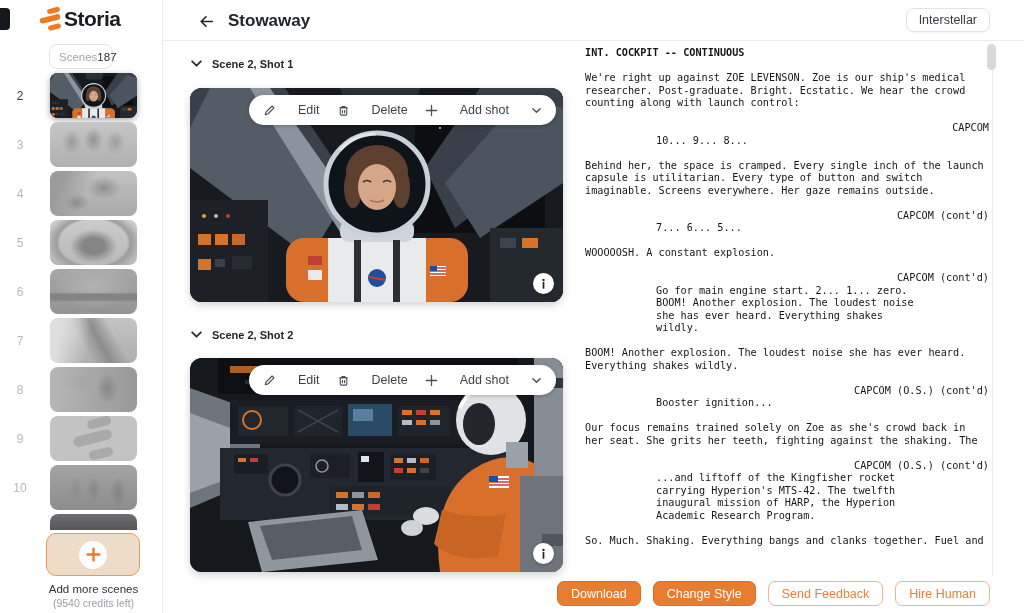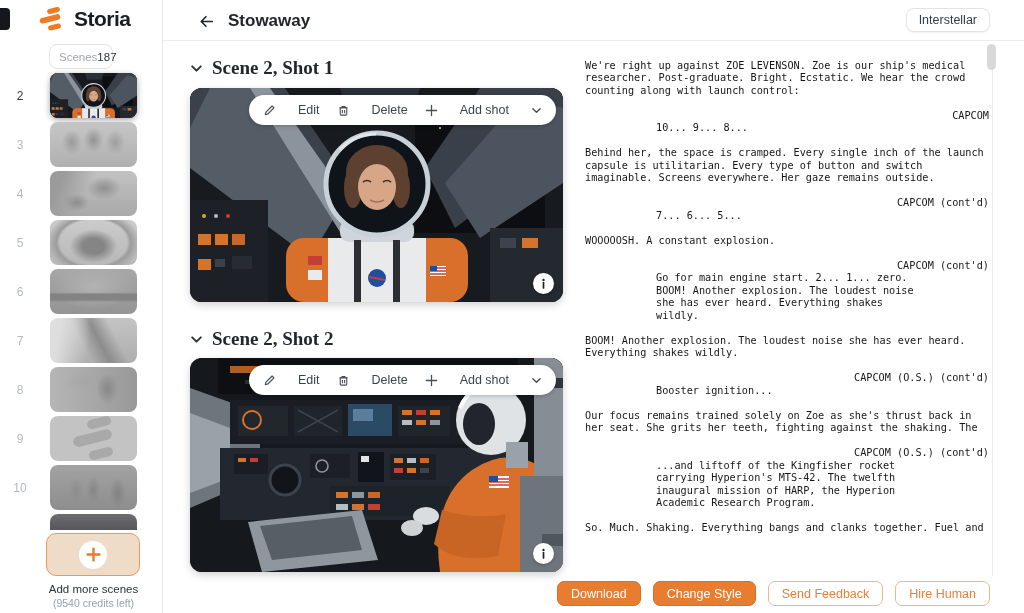--- a/index.html
+++ b/index.html
@@ -3,21 +3,21 @@
 <meta charset="utf-8">
 <style>
   * { margin:0; padding:0; box-sizing:border-box; }
   html,body { background:#fff; }
   body { font-family:"Liberation Sans", sans-serif; }
   .app { position:relative; width:1024px; height:613px; background:#fff; overflow:hidden; }
 
   
   .sidebar { position:absolute; left:0; top:0; width:163px; height:613px; border-right:1px solid #e8e8ea; background:#fff; }
   .black-sliver { position:absolute; left:0; top:8px; width:10px; height:22px; background:#15171b; border-radius:0 4px 4px 0; }
-  .logo-row { position:absolute; left:38px; top:7px; display:flex; align-items:center; gap:11px; }
+  .logo-row { position:absolute; left:38px; top:7px; display:flex; align-items:center; gap:1px; }
   .logo-text { font-size:21px; font-weight:bold; color:#1a1d21; letter-spacing:-0.5px; }
   .scenes-box { position:absolute; left:49px; top:44px; width:64px; height:25px; border:1px solid #e4e4e7; border-radius:8px; display:flex; align-items:center; justify-content:space-between; padding:0 9px; font-size:11.5px; }
   .scenes-box .lbl { color:#a0a6ad; }
   .scenes-box .cnt { color:#2c3137; }
   .scene-row { position:absolute; left:0; width:163px; height:45px; }
   .scene-num { position:absolute; left:0; top:0; width:40px; height:45px; display:flex; align-items:center; justify-content:center; font-size:12px; color:#b5b9bf; }
   .scene-row.active .scene-num { color:#33383f; }
   .thumb { position:absolute; left:50px; top:0; width:87px; height:45px; border-radius:8px; overflow:hidden; cursor:pointer; }
   .scene-row.active .thumb { box-shadow:0 2px 6px rgba(0,0,0,.35); }
   .thumb svg { display:block; width:100%; height:100%; }
@@ -36,21 +36,21 @@
   .credits-note { position:absolute; left:12px; top:597px; width:163px; text-align:center; font-size:10.5px; color:#9aa1a9; }
 
   
   .back-btn { position:absolute; left:196px; top:11px; width:20px; height:20px; display:flex; align-items:center; justify-content:center; cursor:pointer; }
   .doc-title { position:absolute; left:228px; top:11px; font-size:17px; font-weight:600; color:#21262c; }
   .style-btn { position:absolute; right:34px; top:8px; height:24px; padding:0 12px; background:#fff; border:1px solid #e3e3e6; border-radius:8px; font-size:12.5px; color:#333a44; display:flex; align-items:center; box-shadow:0 1px 2px rgba(0,0,0,.05); cursor:pointer; }
   .header-divider { position:absolute; left:163px; right:0; top:40px; height:1px; background:#ececee; }
 
   
   .section-head { position:absolute; left:190px; display:flex; align-items:center; gap:9px; cursor:pointer; }
-  .section-head .label { font-size:19px; font-weight:600; color:#23272d;font-family:Liberation Serif, serif; }
+  .section-head .label { font-size:11px; font-weight:600; color:#23272d; }
   .shot-card { position:absolute; left:190px; width:373px; height:214px; border-radius:12px; overflow:hidden; box-shadow:0 3px 8px rgba(0,0,0,.18); background:#15181d; }
   .shot-card svg.art { display:block; width:100%; height:100%; }
   .pill { position:absolute; top:7px; right:7px; height:30px; border-radius:15px; background:#fff; box-shadow:0 1px 4px rgba(0,0,0,.22); display:flex; align-items:center; padding:0 14px; gap:17px; }
   .pill .pbtn { display:flex; align-items:center; gap:22px; font-size:12.5px; color:#3d434b; background:none; border:none; font-family:inherit; cursor:pointer; white-space:nowrap; }
   .info-btn { position:absolute; right:9px; bottom:8px; width:21px; height:21px; border-radius:50%; background:#fff; display:flex; align-items:center; justify-content:center; cursor:pointer; box-shadow:0 1px 3px rgba(0,0,0,.25); }
 
   
   .script { position:absolute; left:585px; top:47px; width:404px; height:528px; overflow:hidden; font-family:"DejaVu Sans Mono", monospace; font-size:10.2px; color:#161616; }
   .sline { height:12.5px; line-height:12.5px; white-space:pre; }
   .sline.head { font-weight:bold; }
@@ -363,20 +363,21 @@
     <div class="info-btn">
       <svg width="9" height="11" viewBox="0 0 10 12">
           <circle cx="5" cy="2" r="1.3" fill="#1f2329"></circle>
           <path d="M5 5v6" stroke="#1f2329" stroke-width="1.9" stroke-linecap="round"></path>
         </svg>
     </div>
   </div>
 
   <div class="script">
 
+      <div class="sline head">INT. COCKPIT -- CONTINUOUS</div>
 
       <div class="sline blank"></div>
 
       <div class="sline action">We're right up against ZOE LEVENSON. Zoe is our ship's medical</div>
 
       <div class="sline action">researcher. Post-graduate. Bright. Ecstatic. We hear the crowd</div>
 
       <div class="sline action">counting along with launch control:</div>
 
       <div class="sline blank"></div>
@@ -422,21 +423,21 @@
       <div class="sline action">Everything shakes wildly.</div>
 
       <div class="sline blank"></div>
 
       <div class="sline char">CAPCOM (O.S.) (cont'd)</div>
 
       <div class="sline dlg">Booster ignition...</div>
 
       <div class="sline blank"></div>
 
-      <div class="sline action">Our focus remains trained solely on Zoe as she's thrust back in</div>
+      <div class="sline action">Our focus remains trained solely on Zoe as she's crowd back in</div>
 
       <div class="sline action">her seat. She grits her teeth, fighting against the shaking. The</div>
 
 
       <div class="sline blank"></div>
 
       <div class="sline char">CAPCOM (O.S.) (cont'd)</div>
 
       <div class="sline dlg">...and liftoff of the Kingfisher rocket</div>
 

